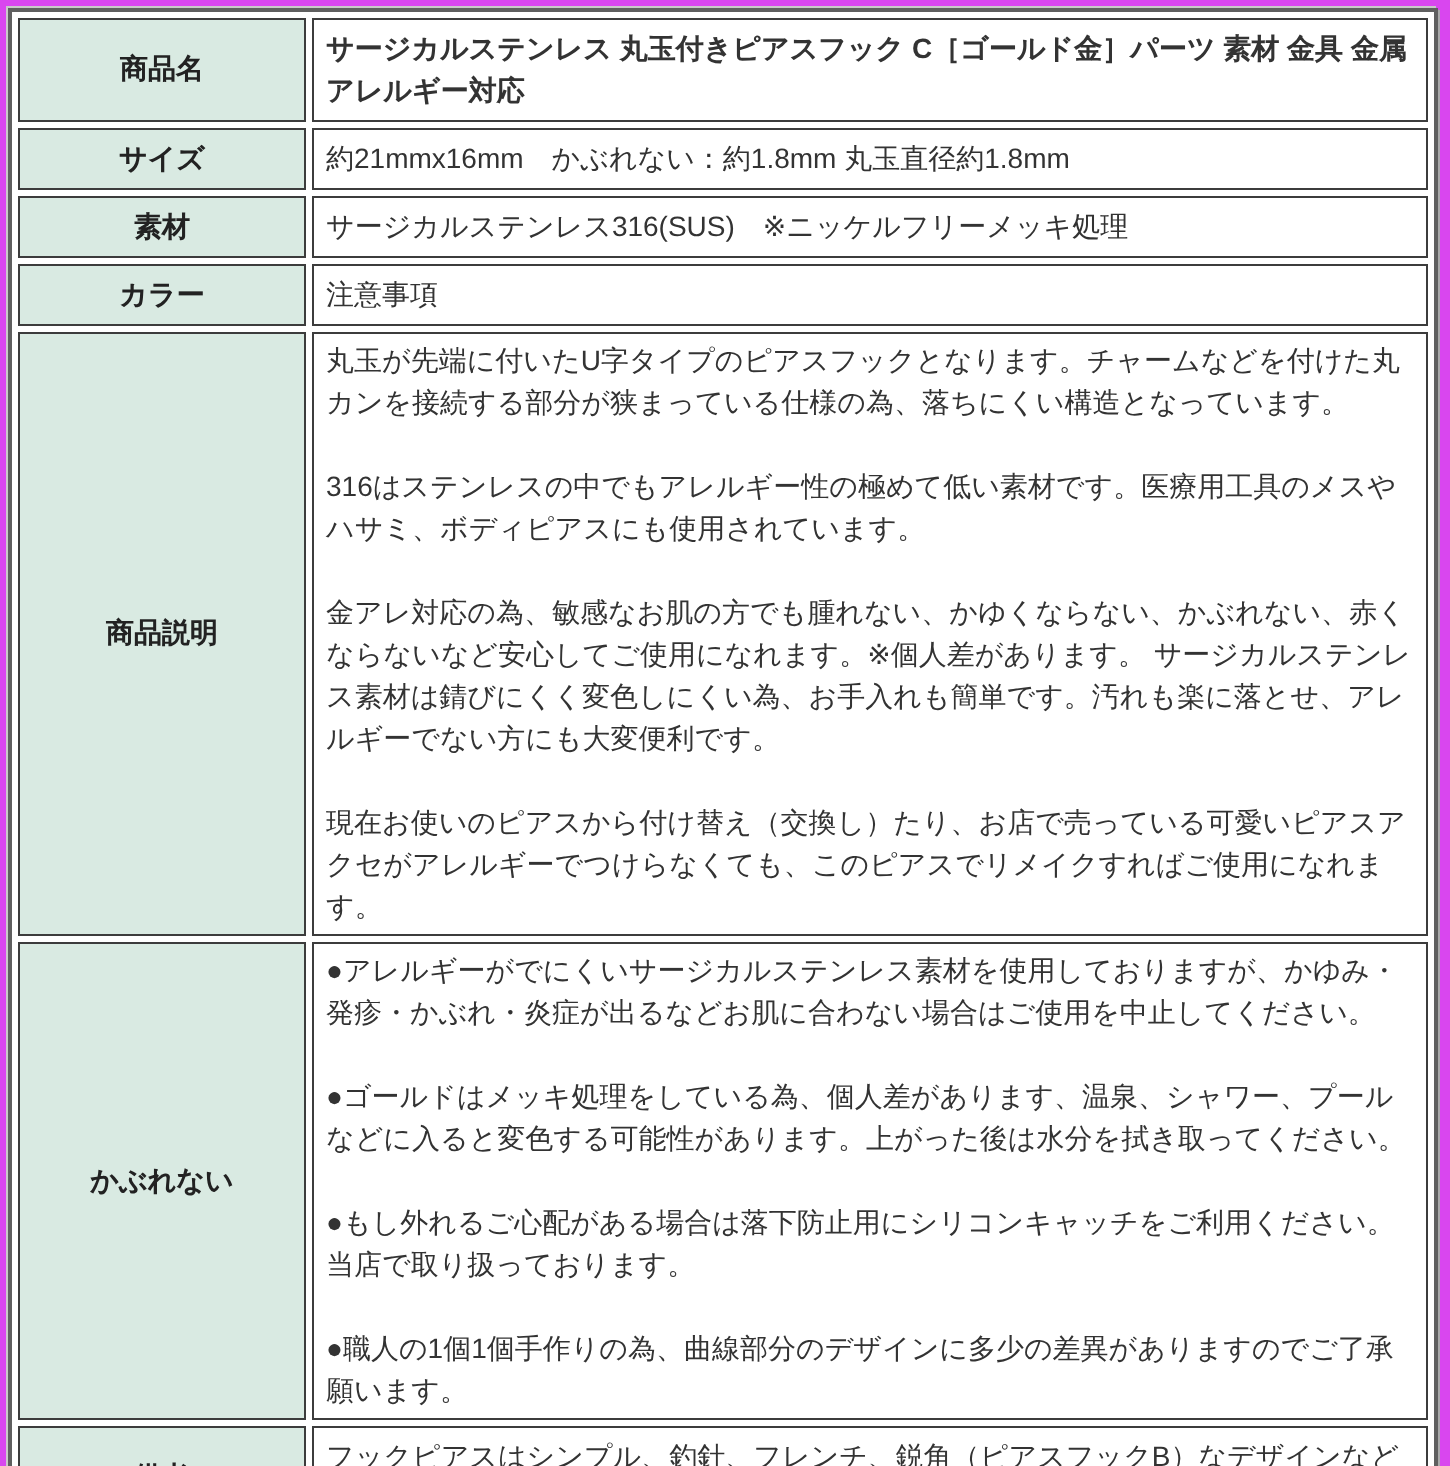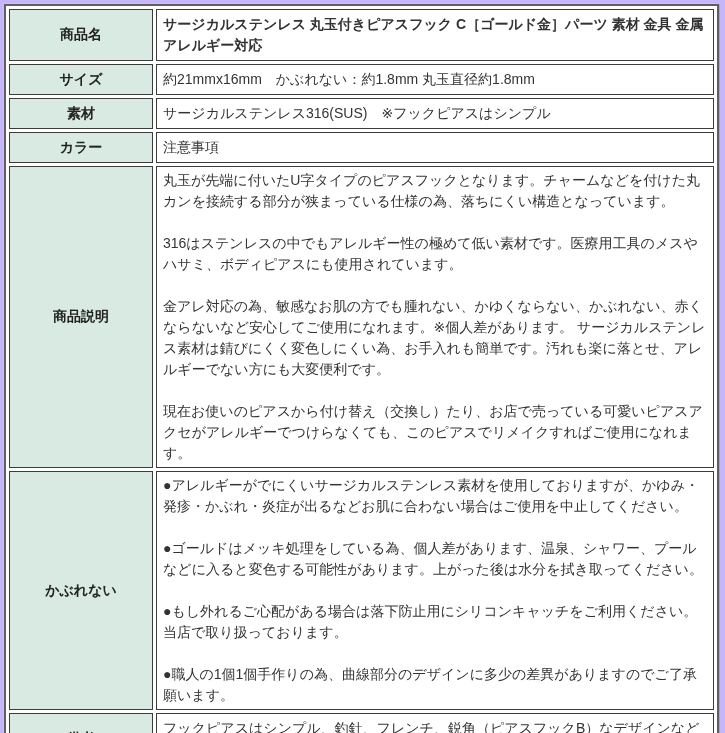--- a/index.html
+++ b/index.html
@@ -7,21 +7,21 @@
     padding: 0;
     background: #ffffff;
     width: 725px;
     font-family: "Liberation Sans", "DejaVu Sans", sans-serif;
   }
   .page {
     width: 725px;
     height: 733px;
     box-sizing: border-box;
     padding: 4px 4px 0 4px;
-    background: #c4b5fd;
+    background: #d946ef;
   }
   table.spec {
     width: 715px;
     border-collapse: separate;
     border-spacing: 3px;
     border: 2px solid #5f5f5f;
     box-shadow: 1px 1px 0 #aaaaaa, -1px -1px 0 #c9c9c9;
     background: #ffffff;
     table-layout: fixed;
   }
@@ -62,21 +62,21 @@
       <tr class="r-title">
         <th>商品名</th>
         <td class="bold">サージカルステンレス 丸玉付きピアスフック C［ゴールド金］パーツ 素材 金具 金属アレルギー対応</td>
       </tr>
       <tr class="r-short">
         <th>サイズ</th>
         <td>約21mmx16mm　かぶれない：約1.8mm 丸玉直径約1.8mm</td>
       </tr>
       <tr class="r-short">
         <th>素材</th>
-        <td>サージカルステンレス316(SUS)　※フックピアスはシンプル</td>
+        <td>サージカルステンレス316(SUS)　※ニッケルフリーメッキ処理</td>
       </tr>
       <tr class="r-short">
         <th>カラー</th>
         <td>注意事項</td>
       </tr>
       <tr>
         <th>商品説明</th>
         <td>丸玉が先端に付いたU字タイプのピアスフックとなります。チャームなどを付けた丸カンを接続する部分が狭まっている仕様の為、落ちにくい構造となっています。
 
 316はステンレスの中でもアレルギー性の極めて低い素材です。医療用工具のメスやハサミ、ボディピアスにも使用されています。

